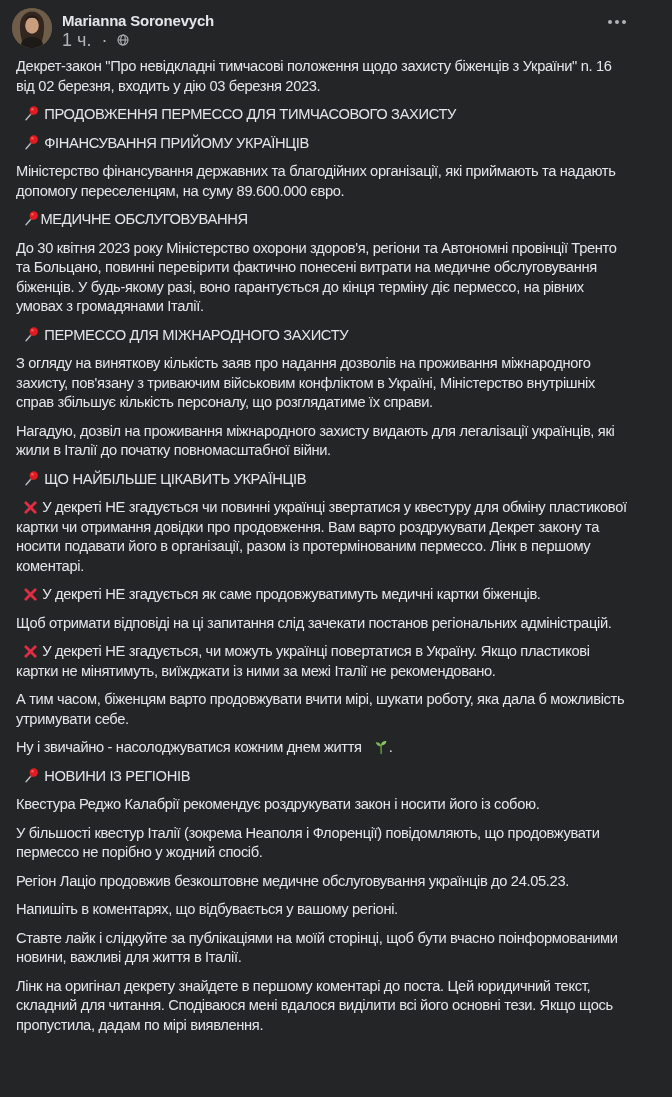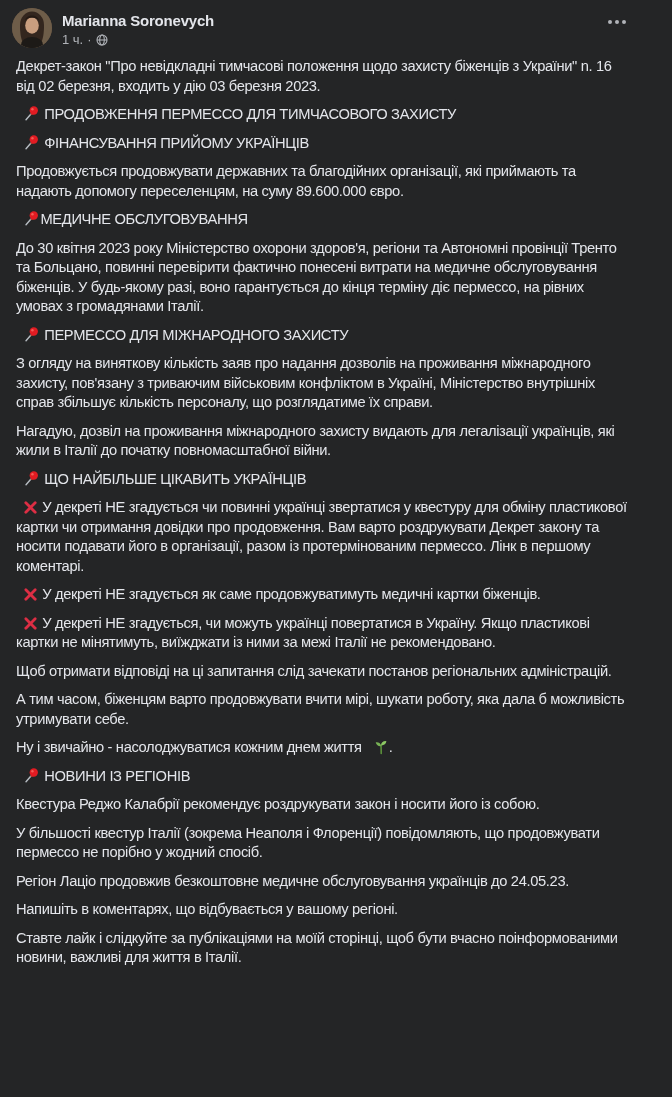--- a/index.html
+++ b/index.html
@@ -25,22 +25,22 @@
     width:40px;height:40px;border-radius:50%;overflow:hidden;
     flex:0 0 40px;cursor:pointer;background:#5a4a3a;
   }
   .avatar svg{display:block;width:40px;height:40px;}
   .hmeta{margin-left:10px;padding-top:3px;}
   .author{
     font-size:15px;font-weight:700;color:var(--text-primary);
     line-height:19px;letter-spacing:-0.2px;cursor:pointer;
   }
   .subline{
-    display:flex;align-items:center;gap:4px;
-    margin-top:2px;font-size:13px;color:var(--text-secondary);line-height:16px;
+    display:flex;align-items:center;gap:10px;
+    margin-top:2px;font-size:18px;color:var(--text-secondary);line-height:16px;
   }
   .subline .ts{cursor:pointer;}
   .globe{display:inline-flex;align-items:center;}
   .menu-btn{
     margin-left:auto;margin-top:8px;
     padding:4px 6px;border-radius:6px;cursor:pointer;
     display:flex;gap:3px;align-items:center;
   }
   .menu-btn i{
     width:4px;height:4px;border-radius:50%;
@@ -105,21 +105,21 @@
   </svg>
 </span> ПРОДОВЖЕННЯ ПЕРМЕССО ДЛЯ ТИМЧАСОВОГО ЗАХИСТУ</p>
       <p class="para"><span class="inline-icon">
   <svg width="17" height="17" viewBox="0 0 18 18">
     <line x1="8.2" y1="9.8" x2="3.2" y2="15.6" stroke="#b6bcc2" stroke-width="1.5" stroke-linecap="round"></line>
     <path d="M7.4 10.6 L10.6 7.2 L12.6 9.4 Z" fill="#c0392b"></path>
     <circle cx="11.4" cy="5.8" r="4.4" fill="#e21b22"></circle>
     <circle cx="10" cy="4.4" r="1.3" fill="#f4695f" opacity="0.85"></circle>
   </svg>
 </span> ФІНАНСУВАННЯ ПРИЙОМУ УКРАЇНЦІВ</p>
-      <p class="para">Продовжується продовжувати державних та благодійних організації, які приймають та надають допомогу переселенцям, на суму 89.600.000 євро.</p>
+      <p class="para">Міністерство фінансування державних та благодійних організації, які приймають та надають допомогу переселенцям, на суму 89.600.000 євро.</p>
       <p class="para"><span class="inline-icon">
   <svg width="17" height="17" viewBox="0 0 18 18">
     <line x1="8.2" y1="9.8" x2="3.2" y2="15.6" stroke="#b6bcc2" stroke-width="1.5" stroke-linecap="round"></line>
     <path d="M7.4 10.6 L10.6 7.2 L12.6 9.4 Z" fill="#c0392b"></path>
     <circle cx="11.4" cy="5.8" r="4.4" fill="#e21b22"></circle>
     <circle cx="10" cy="4.4" r="1.3" fill="#f4695f" opacity="0.85"></circle>
   </svg>
 </span>МЕДИЧНЕ ОБСЛУГОВУВАННЯ</p>
       <p class="para">До 30 квітня 2023 року Міністерство охорони здоров'я, регіони та Автономні провінції Тренто та Больцано, повинні перевірити фактично понесені витрати на медичне обслуговування біженців. У будь-якому разі, воно гарантується до кінця терміну діє пермессо, на рівних умовах з громадянами Італії.</p>
       <p class="para"><span class="inline-icon">
@@ -145,27 +145,27 @@
     <line x1="3" y1="3" x2="13" y2="13" stroke="#dd2e44" stroke-width="3" stroke-linecap="round"></line>
     <line x1="13" y1="3" x2="3" y2="13" stroke="#dd2e44" stroke-width="3" stroke-linecap="round"></line>
   </svg>
 </span> У декреті НЕ згадується чи повинні українці звертатися у квестуру для обміну пластикової картки чи отримання довідки про продовження. Вам варто роздрукувати Декрет закону та носити подавати його в організації, разом із протермінованим пермессо. Лінк в першому коментарі.</p>
       <p class="para"><span class="inline-icon">
   <svg width="15" height="15" viewBox="0 0 16 16">
     <line x1="3" y1="3" x2="13" y2="13" stroke="#dd2e44" stroke-width="3" stroke-linecap="round"></line>
     <line x1="13" y1="3" x2="3" y2="13" stroke="#dd2e44" stroke-width="3" stroke-linecap="round"></line>
   </svg>
 </span> У декреті НЕ згадується як саме продовжуватимуть медичні картки біженців.</p>
+      <p class="para">Щоб отримати відповіді на ці запитання слід зачекати постанов регіональних адміністрацій.</p>
       <p class="para"><span class="inline-icon">
   <svg width="15" height="15" viewBox="0 0 16 16">
     <line x1="3" y1="3" x2="13" y2="13" stroke="#dd2e44" stroke-width="3" stroke-linecap="round"></line>
     <line x1="13" y1="3" x2="3" y2="13" stroke="#dd2e44" stroke-width="3" stroke-linecap="round"></line>
   </svg>
 </span> У декреті НЕ згадується, чи можуть українці повертатися в Україну. Якщо пластикові картки не мінятимуть, виїжджати із ними за межі Італії не рекомендовано.</p>
-      <p class="para">Щоб отримати відповіді на ці запитання слід зачекати постанов регіональних адміністрацій.</p>
       <p class="para">А тим часом, біженцям варто продовжувати вчити мірі, шукати роботу, яка дала б можливість утримувати себе.</p>
       <p class="para">Ну і звичайно - насолоджуватися кожним днем життя <span class="inline-icon">
   <svg width="16" height="16" viewBox="0 0 16 16">
     <path d="M8.2 14.5 C8.2 10.5 8.1 8.5 8 6.2" stroke="#5c913b" stroke-width="1.6" fill="none" stroke-linecap="round"></path>
     <path d="M8 7.2 C4.8 7.4 3.2 5.6 2.7 3.2 C5.9 2.8 7.8 4.4 8 7.2 Z" fill="#77b255"></path>
     <path d="M8 6.4 C8.1 3.6 10 1.8 13.4 2 C13 5 11 6.6 8 6.4 Z" fill="#8cc863"></path>
   </svg>
 </span>.</p>
       <p class="para"><span class="inline-icon">
   <svg width="17" height="17" viewBox="0 0 18 18">
@@ -173,15 +173,16 @@
     <path d="M7.4 10.6 L10.6 7.2 L12.6 9.4 Z" fill="#c0392b"></path>
     <circle cx="11.4" cy="5.8" r="4.4" fill="#e21b22"></circle>
     <circle cx="10" cy="4.4" r="1.3" fill="#f4695f" opacity="0.85"></circle>
   </svg>
 </span> НОВИНИ ІЗ РЕГІОНІВ</p>
       <p class="para">Квестура Реджо Калабрії рекомендує роздрукувати закон і носити його із собою.</p>
       <p class="para">У більшості квестур Італії (зокрема Неаполя і Флоренції) повідомляють, що продовжувати пермессо не порібно у жодний спосіб.</p>
       <p class="para">Регіон Лаціо продовжив безкоштовне медичне обслуговування українців до 24.05.23.</p>
       <p class="para">Напишіть в коментарях, що відбувається у вашому регіоні.</p>
       <p class="para">Ставте лайк і слідкуйте за публікаціями на моїй сторінці, щоб бути вчасно поінформованими новини, важливі для життя в Італії.</p>
+      <p class="para">Лінк на оригінал декрету знайдете в першому коментарі до поста. Цей юридичний текст, складний для читання. Сподіваюся мені вдалося виділити всі його основні тези. Якщо щось пропустила, дадам по мірі виявлення.</p>
     </div>
 
 </div>
 
 </body></html>

